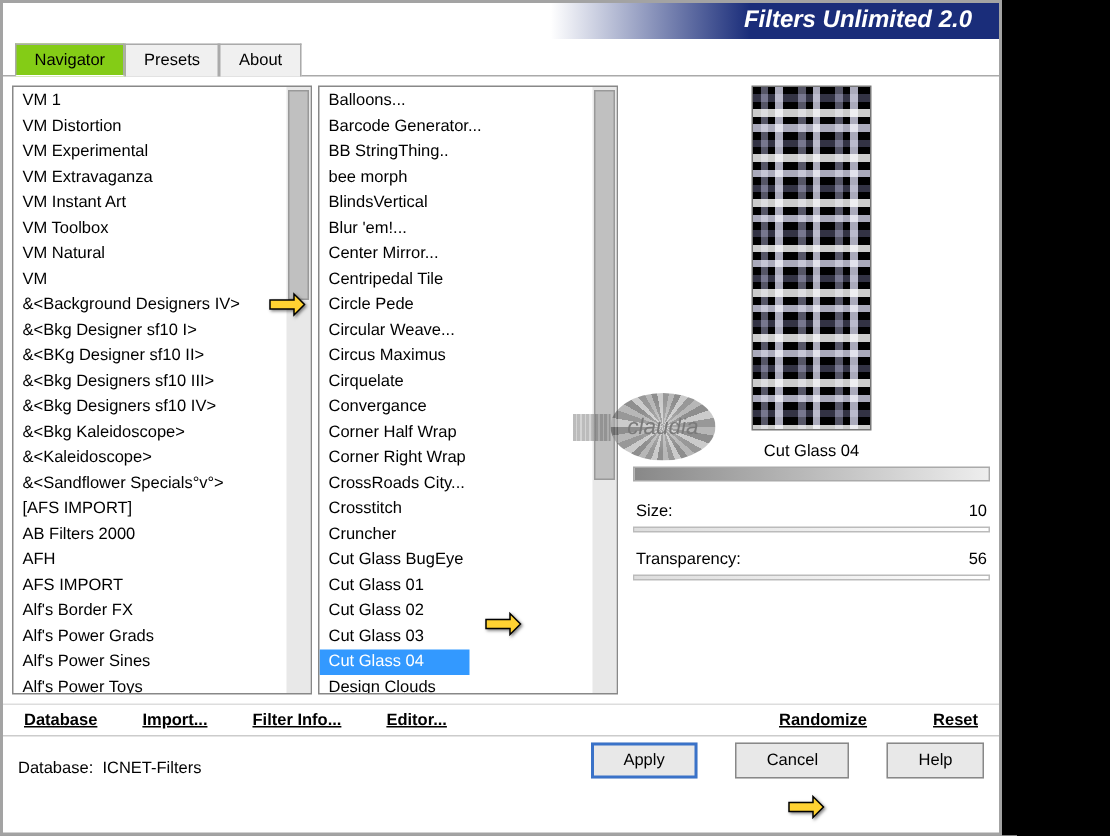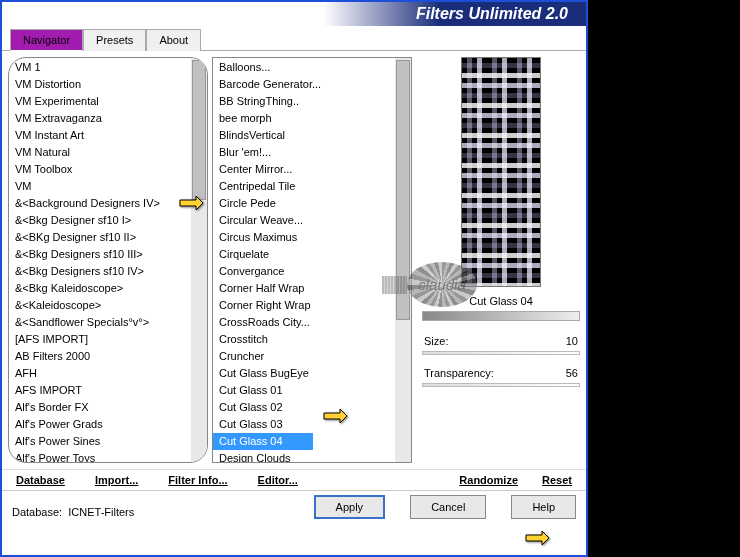--- a/index.html
+++ b/index.html
@@ -5,24 +5,24 @@
   * { box-sizing: border-box; margin: 0; padding: 0; }
   body {
     font-family: "Segoe UI", Tahoma, sans-serif;
     font-size: 11px;
     background: #000;
     width: 740px;
     height: 557px;
     overflow: hidden;
   }
   .window {
-    width: 588px;
+    width: 668px;
     height: 557px;
     background: #fff;
-    border: 2px solid #1d4ed8;
+    border: 2px solid #a3a3a3;
     position: relative;
   }
   .titlebar {
     height: 24px;
     background: linear-gradient(to right, #fff 0%, #fff 55%, #1a2d7a 75%, #1a2d7a 100%);
     display: flex;
     align-items: center;
     justify-content: flex-end;
     padding-right: 18px;
   }
@@ -43,37 +43,37 @@
     padding: 4px 12px;
     border: 1px solid #aaa;
     border-bottom: none;
     background: #f0f0f0;
     font-size: 11px;
     position: relative;
     top: 1px;
     cursor: pointer;
   }
   .tab.active {
-    background: #a21caf;
+    background: #84cc16;
     border-bottom: 1px solid #fff;
     z-index: 1;
   }
   .content {
     display: flex;
     height: 418px;
     padding: 6px;
     gap: 4px;
   }
   .listpanel {
     display: flex;
     border: 1px solid #888;
     background: #fff;
     overflow: hidden;
   }
-  .listpanel.left { width: 200px; border-radius: 18px; }
+  .listpanel.left { width: 200px; }
   .listpanel.mid { width: 200px; }
   .list {
     flex: 1;
     overflow: hidden;
     padding: 1px 0;
   }
   .list-item {
     padding: 1px 6px;
     white-space: nowrap;
     font-size: 11px;
@@ -171,21 +171,21 @@
   .bottom-links {
     display: flex;
     padding: 4px 14px 4px;
     gap: 30px;
     font-size: 11px;
     border-top: 1px solid #ddd;
   }
   .bottom-links .right {
     margin-left: auto;
     display: flex;
-    gap: 24px;
+    gap: 44px;
   }
   .link { text-decoration: underline; font-weight: bold; cursor: pointer; }
   .status-row {
     display: flex;
     padding: 4px 10px;
     align-items: flex-end;
     border-top: 1px solid #ccc;
     gap: 20px;
   }
   .status-info { font-size: 11px; line-height: 14px; }
@@ -228,22 +228,22 @@
 
   <div class="content">
 
     <div class="listpanel left">
       <div class="list" id="list1">
           <div class="list-item">VM 1</div>
           <div class="list-item">VM Distortion</div>
           <div class="list-item">VM Experimental</div>
           <div class="list-item">VM Extravaganza</div>
           <div class="list-item">VM Instant Art</div>
+          <div class="list-item">VM Toolbox</div>
           <div class="list-item">VM Natural</div>
-          <div class="list-item">VM Toolbox</div>
           <div class="list-item">VM</div>
           <div class="list-item">&amp;&lt;Background Designers IV&gt;</div>
           <div class="list-item">&amp;&lt;Bkg Designer sf10 I&gt;</div>
           <div class="list-item">&amp;&lt;BKg Designer sf10 II&gt;</div>
           <div class="list-item">&amp;&lt;Bkg Designers sf10 III&gt;</div>
           <div class="list-item">&amp;&lt;Bkg Designers sf10 IV&gt;</div>
           <div class="list-item">&amp;&lt;Bkg Kaleidoscope&gt;</div>
           <div class="list-item">&amp;&lt;Kaleidoscope&gt;</div>
           <div class="list-item">&amp;&lt;Sandflower Specials°v°&gt;</div>
           <div class="list-item">[AFS IMPORT]</div>

